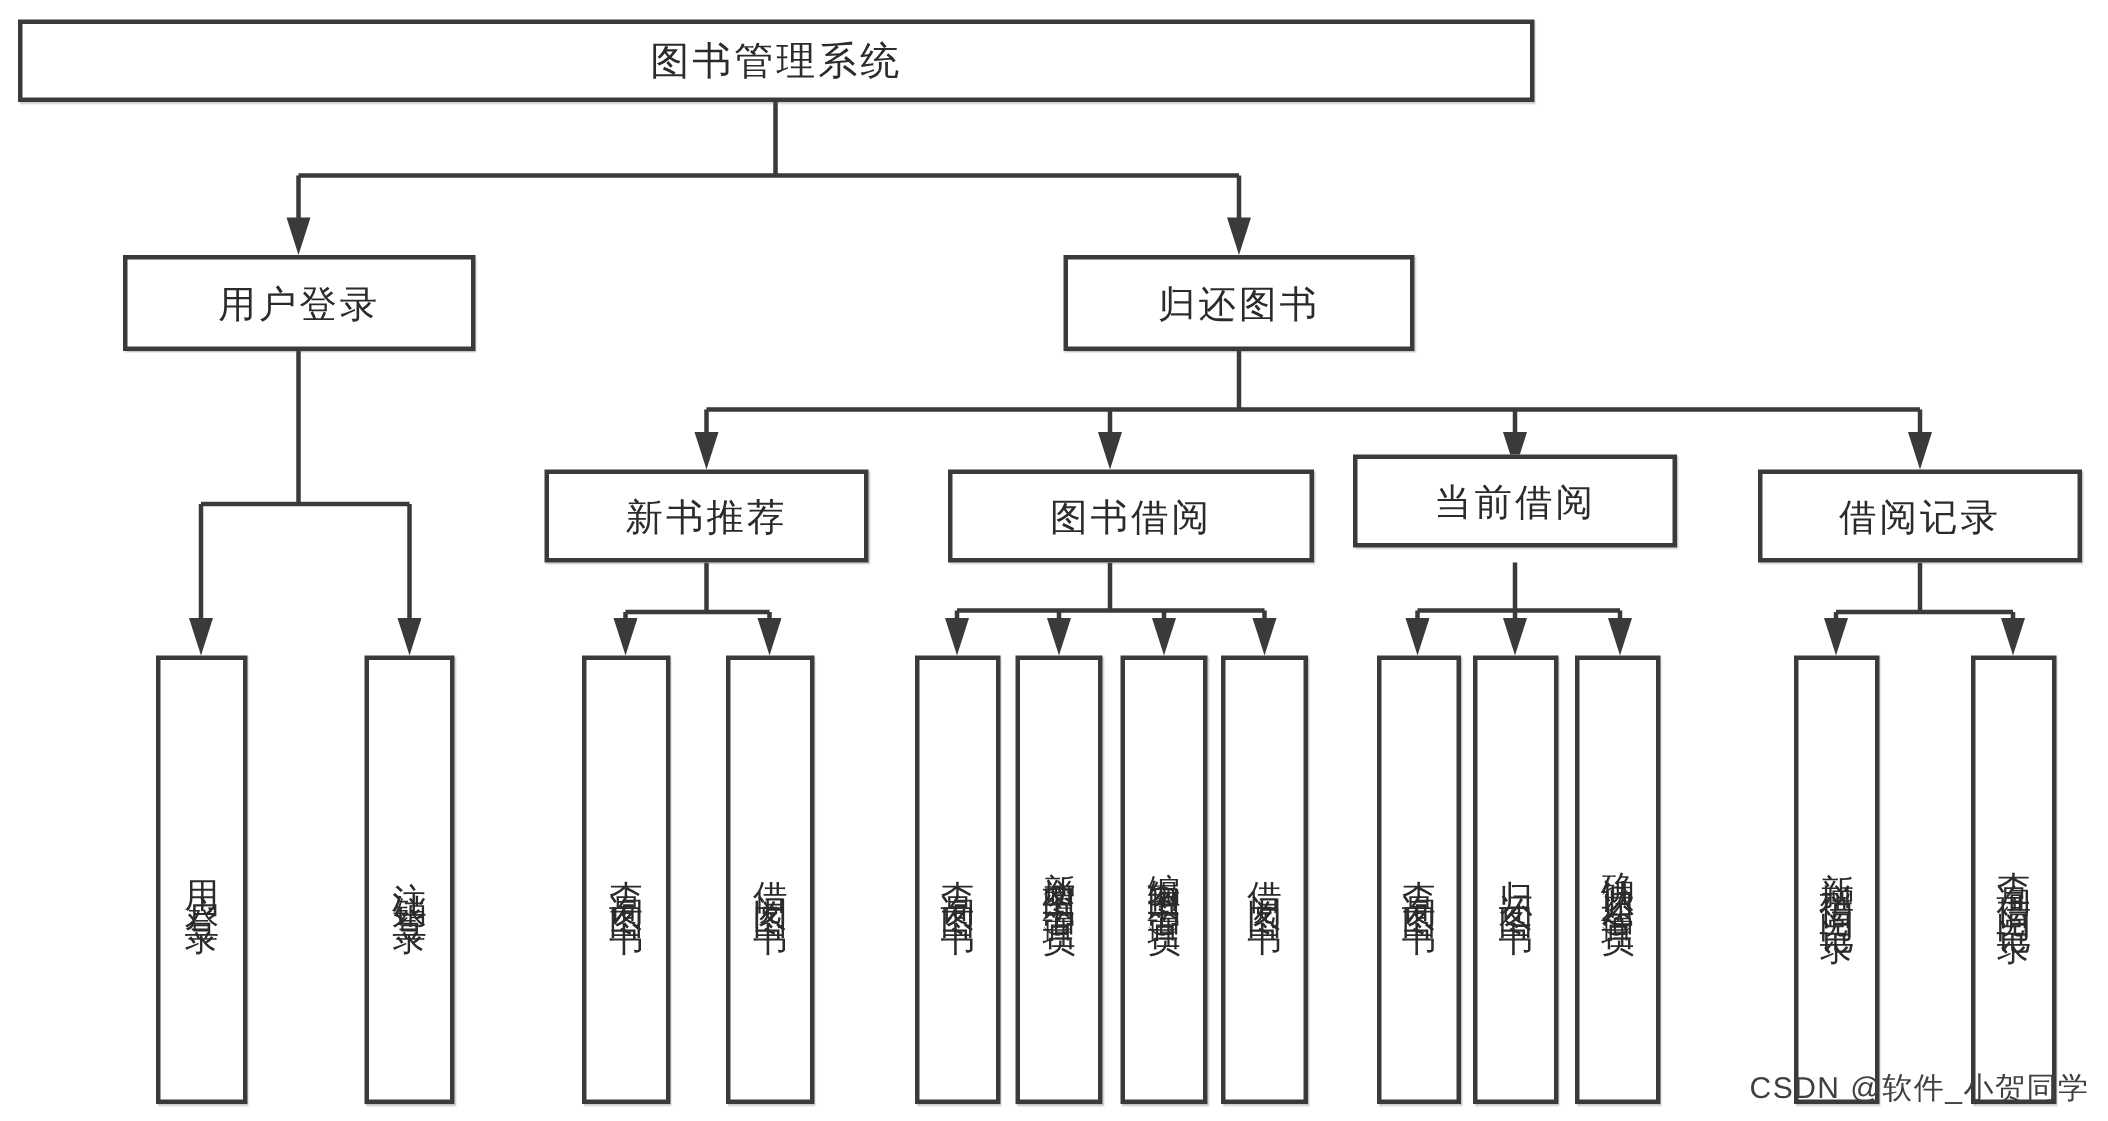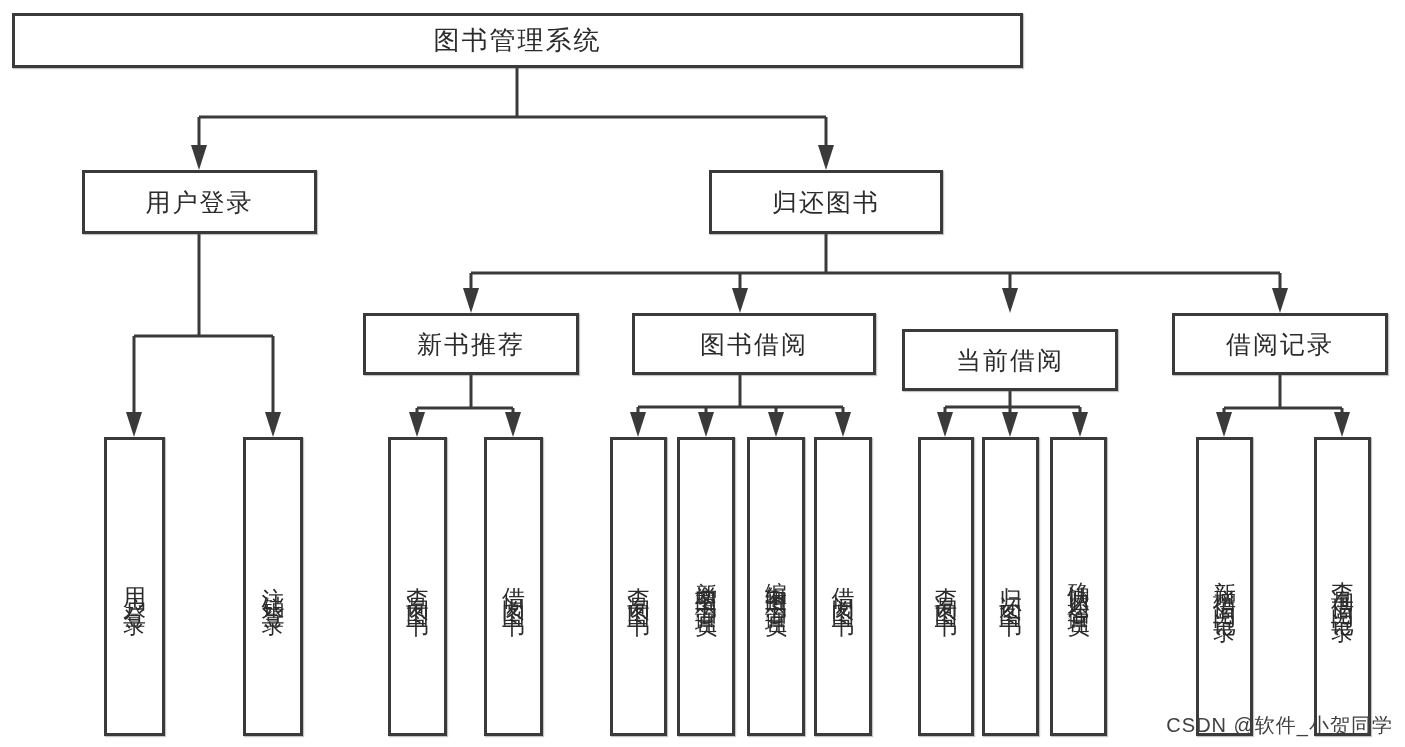--- a/index.html
+++ b/index.html
@@ -87,21 +87,21 @@
   <div class="box" style="left:709px;top:170px;width:234px;height:64px;">
     <span class="hlabel">归还图书</span>
   </div>
 
   <div class="box" style="left:363px;top:313px;width:216px;height:62px;">
     <span class="hlabel">新书推荐</span>
   </div>
   <div class="box" style="left:632px;top:313px;width:244px;height:62px;">
     <span class="hlabel">图书借阅</span>
   </div>
-  <div class="box" style="left:902px;top:329px;width:216px;height:62px;">
+  <div class="box" style="left:902px;top:303px;width:216px;height:62px;">
     <span class="hlabel">当前借阅</span>
   </div>
   <div class="box" style="left:1172px;top:313px;width:216px;height:62px;">
     <span class="hlabel">借阅记录</span>
   </div>
 
   <div class="box" style="left:104px;top:437px;width:61px;height:299px;">
     <span class="vlabel sp4">用户登录</span>
   </div>
   <div class="box" style="left:243px;top:437px;width:60px;height:299px;">

